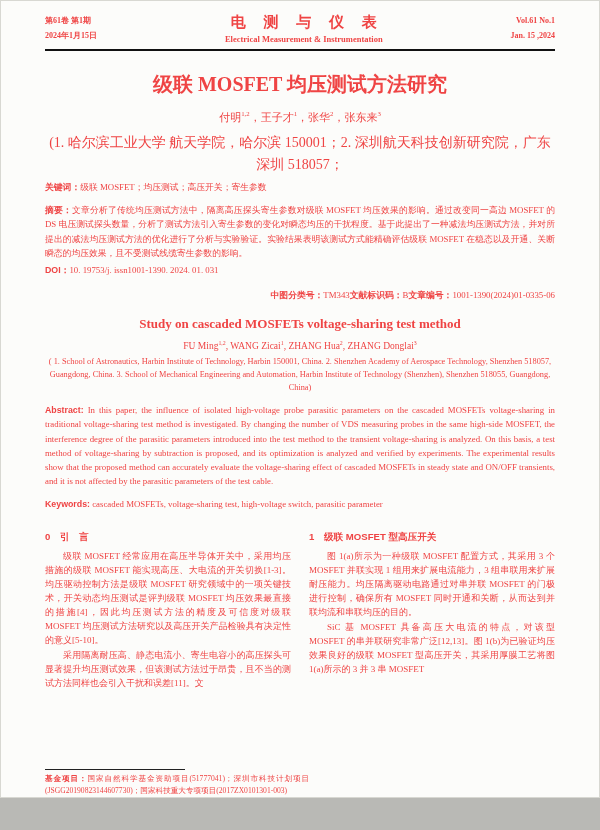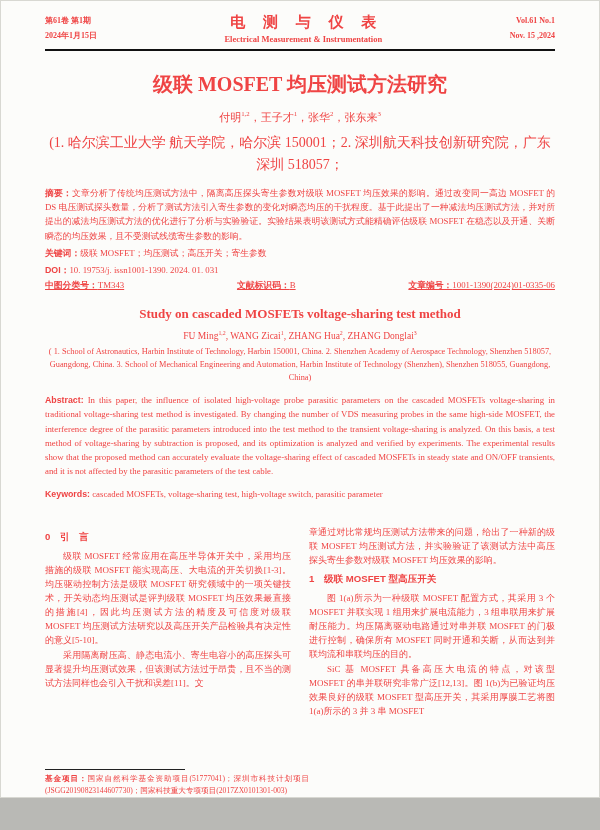--- a/index.html
+++ b/index.html
@@ -20,28 +20,28 @@
   .journal-en { font-size:8.5px; font-weight:bold; margin-top:2px; }
   
   .title-cn { text-align:center; font-size:20px; font-weight:bold; margin:20px 0 12px 0; }
   .authors-cn { text-align:center; font-size:11px; margin-bottom:7px; }
   sup { font-size:0.62em; }
   .affil-cn { text-align:center; font-size:14px; line-height:1.6; }
   
   .cn-block { margin-top:9px; font-size:8.8px; line-height:1.62; text-align:justify; }
   .tight { margin-top:3px; }
   .lbl { font-family:"Liberation Sans", sans-serif; font-weight:bold; }
-  .meta-row { display:flex; justify-content:space-between; font-size:8.8px; margin-top:3px;text-decoration:underline; }
+  .meta-row { display:flex; justify-content:flex-end; font-size:8.8px; margin-top:13px; }
   
   .title-en { text-align:center; font-size:13px; font-weight:bold; margin:14px 0 8px 0; }
   .authors-en { text-align:center; font-size:9.5px; margin-bottom:5px; }
   .affil-en { text-align:center; font-size:8.3px; line-height:1.55; }
   .en-block { margin-top:8px; font-size:8.8px; line-height:1.62; text-align:justify; }
   
-  .columns { display:flex; gap:18px; margin-top:24px; }
+  .columns { display:flex; gap:18px; margin-top:14px; }
   .col { flex:1; min-width:0; font-size:9px; line-height:1.56; text-align:justify; }
   .col h2 { font-size:9.6px; font-family:"Liberation Sans", sans-serif; font-weight:bold; margin:5px 0 4px 0; }
   .col p { margin:0 0 1px 0; text-indent:2em; }
   .col p.cont { text-indent:0; }
   
   .footnote { position:absolute; left:44px; bottom:0; width:264px;
     background:#fcfcfa; font-size:7.6px; line-height:1.55; text-align:justify; padding-top:2px; }
   .fn-rule { width:140px; border-top:1px solid #222; margin-bottom:3px; }
 </style>
 </head>
@@ -53,40 +53,40 @@
     <div class="hdr-side">
       <div>第61卷 第1期</div>
       <div>2024年1月15日</div>
     </div>
     <div class="hdr-center">
       <div class="journal-cn">电 测 与 仪 表</div>
       <div class="journal-en">Electrical Measurement &amp; Instrumentation</div>
     </div>
     <div class="hdr-side hdr-right">
       <div>Vol.61 No.1</div>
-      <div>Nov. 15 ,2024</div>
+      <div>Jan. 15 ,2024</div>
     </div>
   </header>
 
   <h1 class="title-cn">级联 MOSFET 均压测试方法研究</h1>
 
   <div class="authors-cn">
     <span><span>付明</span><sup>1,2</sup></span><span>，</span><span><span>王子才</span><sup>1</sup></span><span>，</span><span><span>张华</span><sup>2</sup></span><span>，</span><span><span>张东来</span><sup>3</sup></span>
   </div>
 
   <div class="affil-cn">
     <div>(1. 哈尔滨工业大学 航天学院，哈尔滨 150001；2. 深圳航天科技创新研究院，广东 深圳 518057；</div>
   </div>
 
+  <div class="cn-block tight">
+    <span class="lbl">关键词：</span><span>级联 MOSFET；均压测试；高压开关；寄生参数</span>
+  </div>
+
   <div class="cn-block">
     <span class="lbl">摘要：</span><span>文章分析了传统均压测试方法中，隔离高压探头寄生参数对级联 MOSFET 均压效果的影响。通过改变同一高边 MOSFET 的 DS 电压测试探头数量，分析了测试方法引入寄生参数的变化对瞬态均压的干扰程度。基于此提出了一种减法均压测试方法，并对所提出的减法均压测试方法的优化进行了分析与实验验证。实验结果表明该测试方式能精确评估级联 MOSFET 在稳态以及开通、关断瞬态的均压效果，且不受测试线缆寄生参数的影响。</span>
-  </div>
-
-  <div class="cn-block tight">
-    <span class="lbl">关键词：</span><span>级联 MOSFET；均压测试；高压开关；寄生参数</span>
   </div>
 
   <div class="cn-block tight">
     <span class="lbl">DOI：</span><span>10. 19753/j. issn1001-1390. 2024. 01. 031</span>
   </div>
 
   <div class="meta-row">
     <span><span class="lbl">中图分类号：</span><span>TM343</span></span>
     <span><span class="lbl">文献标识码：</span><span>B</span></span>
     <span><span class="lbl">文章编号：</span><span>1001-1390(2024)01-0335-06</span></span>
@@ -110,21 +110,20 @@
     <span>cascaded MOSFETs, voltage-sharing test, high-voltage switch, parasitic parameter</span>
   </div>
 
   <div class="columns">
     <div class="col">
       <h2>0　引　言</h2>
       <p>级联 MOSFET 经常应用在高压半导体开关中，采用均压措施的级联 MOSFET 能实现高压、大电流的开关切换[1-3]。均压驱动控制方法是级联 MOSFET 研究领域中的一项关键技术，开关动态均压测试是评判级联 MOSFET 均压效果最直接的措施[4]，因此均压测试方法的精度及可信度对级联 MOSFET 均压测试方法研究以及高压开关产品检验具有决定性的意义[5-10]。</p>
       <p>采用隔离耐压高、静态电流小、寄生电容小的高压探头可显著提升均压测试效果，但该测试方法过于昂贵，且不当的测试方法同样也会引入干扰和误差[11]。文</p>
     </div>
     <div class="col">
-      <p class="cont">章通过对比常规均压测试方法带来的问题，给出了一种新的级联 MOSFET 均压测试方法，并实验验证了该测试方法中高压探头寄生参数对级联 MOSFET 均压效果的影响。</p>
       <h2>1　级联 MOSFET 型高压开关</h2>
       <p>图 1(a)所示为一种级联 MOSFET 配置方式，其采用 3 个 MOSFET 并联实现 1 组用来扩展电流能力，3 组串联用来扩展耐压能力。均压隔离驱动电路通过对串并联 MOSFET 的门极进行控制，确保所有 MOSFET 同时开通和关断，从而达到并联均流和串联均压的目的。</p>
       <p>SiC 基 MOSFET 具备高压大电流的特点，对该型 MOSFET 的串并联研究非常广泛[12,13]。图 1(b)为已验证均压效果良好的级联 MOSFET 型高压开关，其采用厚膜工艺将图 1(a)所示的 3 并 3 串 MOSFET</p>
     </div>
   </div>
 
   <div class="footnote">
     <div class="fn-rule"></div>
     <span class="lbl">基金项目：</span><span>国家自然科学基金资助项目(51777041)；深圳市科技计划项目(JSGG20190823144607730)；国家科技重大专项项目(2017ZX0101301-003)</span>
   </div>

